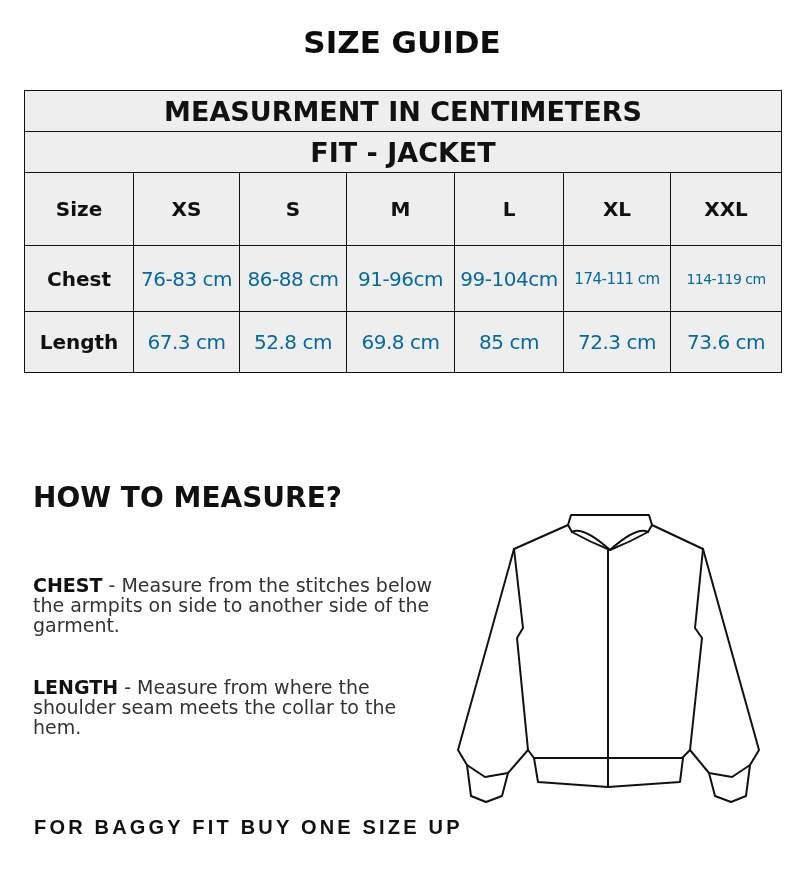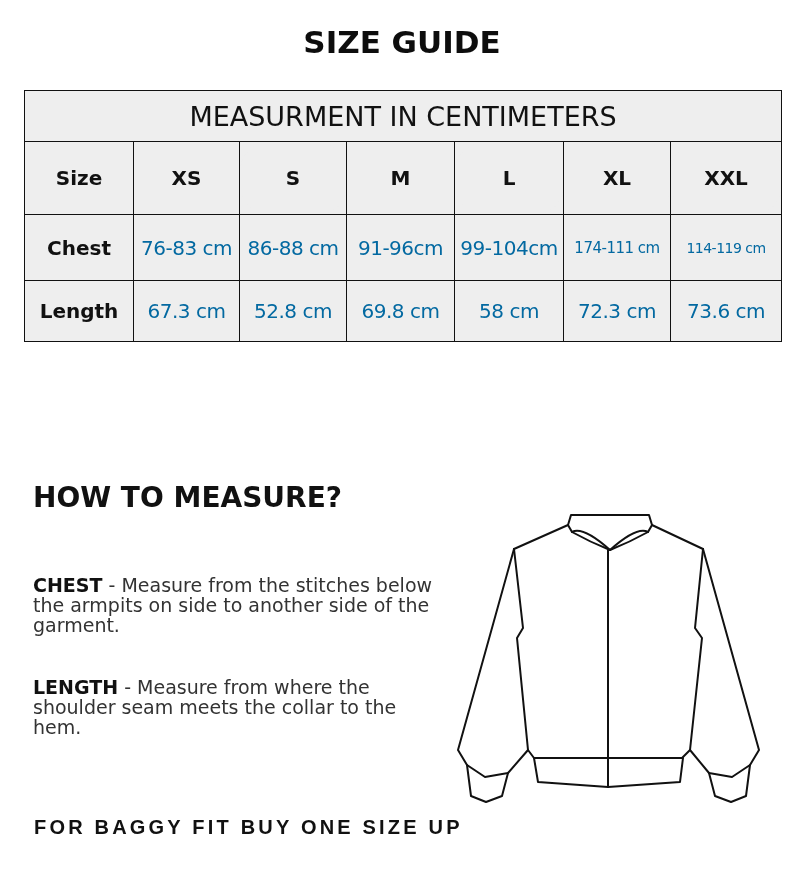--- a/index.html
+++ b/index.html
@@ -16,22 +16,22 @@
       position: absolute; left: 24px; top: 90px; width: 757px;
       border-collapse: collapse; background: #eeeeee;
       table-layout: fixed;
     }
     .size-table td {
       border: 1.5px solid #111;
       text-align: center; vertical-align: middle;
       background: #eeeeee;
     }
     .banner {
-      font-family: "DejaVu Sans", sans-serif; font-weight: normal;
-      font-size: 27px; color: #111; height: 51px; letter-spacing: 0px;
+      font-family: "DejaVu Sans", sans-serif; font-weight: bold;
+      font-size: 27px; color: #111; height: 41px; letter-spacing: 0px;
     }
     .hdr-cell {
       font-family: "DejaVu Sans", sans-serif; font-weight: bold;
       font-size: 20px; height: 73px; color: #111; border-radius: 30px;
     }
     .row-label {
       font-family: "DejaVu Sans", sans-serif; font-weight: bold; font-size: 20px; color: #111;
     }
     .row-chest td { height: 66px; }
     .row-length td { height: 61px; }
@@ -78,20 +78,23 @@
       <col style="width:108px">
       <col style="width:109px">
       <col style="width:107px">
       <col style="width:111px">
   </colgroup>
   <tbody>
       <tr>
     <td colspan="7" class="banner">MEASURMENT IN CENTIMETERS</td>
   </tr>
   <tr>
+    <td colspan="7" class="banner">FIT - JACKET</td>
+  </tr>
+  <tr>
     <td class="hdr-cell">Size</td>
     <td class="hdr-cell">XS</td>
     <td class="hdr-cell">S</td>
     <td class="hdr-cell">M</td>
     <td class="hdr-cell">L</td>
     <td class="hdr-cell">XL</td>
     <td class="hdr-cell">XXL</td>
   </tr>
   <tr class="row-chest">
     <td class="row-label">Chest</td>
@@ -100,21 +103,21 @@
     <td class="val">91-96cm</td>
     <td class="val">99-104cm</td>
     <td class="val small">174-111 cm</td>
     <td class="val smaller">114-119 cm</td>
   </tr>
   <tr class="row-length">
     <td class="row-label">Length</td>
     <td class="val">67.3 cm</td>
     <td class="val">52.8 cm</td>
     <td class="val">69.8 cm</td>
-    <td class="val">58 cm</td>
+    <td class="val">85 cm</td>
     <td class="val">72.3 cm</td>
     <td class="val">73.6 cm</td>
   </tr>
 </tbody>
   </table>
 
 <h2 class="howto-title">HOW TO MEASURE?</h2>
 
 <p class="instr instr-chest"><span class="term">CHEST</span><span> - Measure from the stitches below the armpits on side to another side of the garment.</span></p>
 

